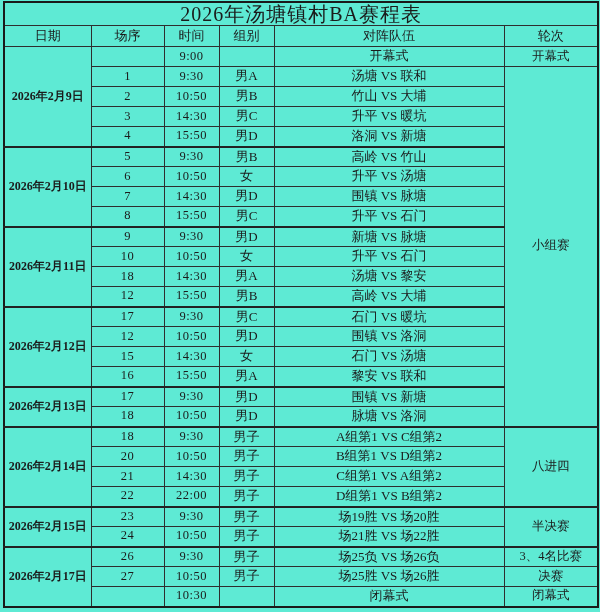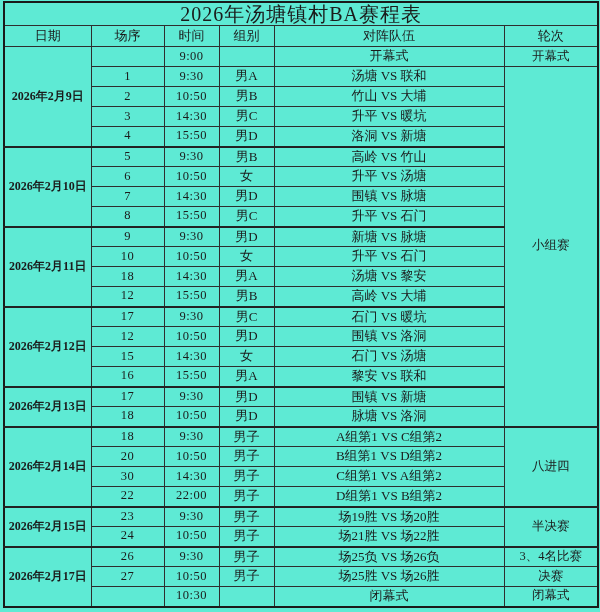--- a/index.html
+++ b/index.html
@@ -208,21 +208,21 @@
           <td class="match-cell">A组第1 VS C组第2</td>
           <td class="round-cell" rowspan="4">八进四</td>
         </tr>
         <tr>
           <td class="seq-cell">20</td>
           <td class="time-cell">10:50</td>
           <td class="group-cell">男子</td>
           <td class="match-cell">B组第1 VS D组第2</td>
         </tr>
         <tr>
-          <td class="seq-cell">30</td>
+          <td class="seq-cell">21</td>
           <td class="time-cell">14:30</td>
           <td class="group-cell">男子</td>
           <td class="match-cell">C组第1 VS A组第2</td>
         </tr>
         <tr>
           <td class="seq-cell">22</td>
           <td class="time-cell">22:00</td>
           <td class="group-cell">男子</td>
           <td class="match-cell">D组第1 VS B组第2</td>
         </tr>

